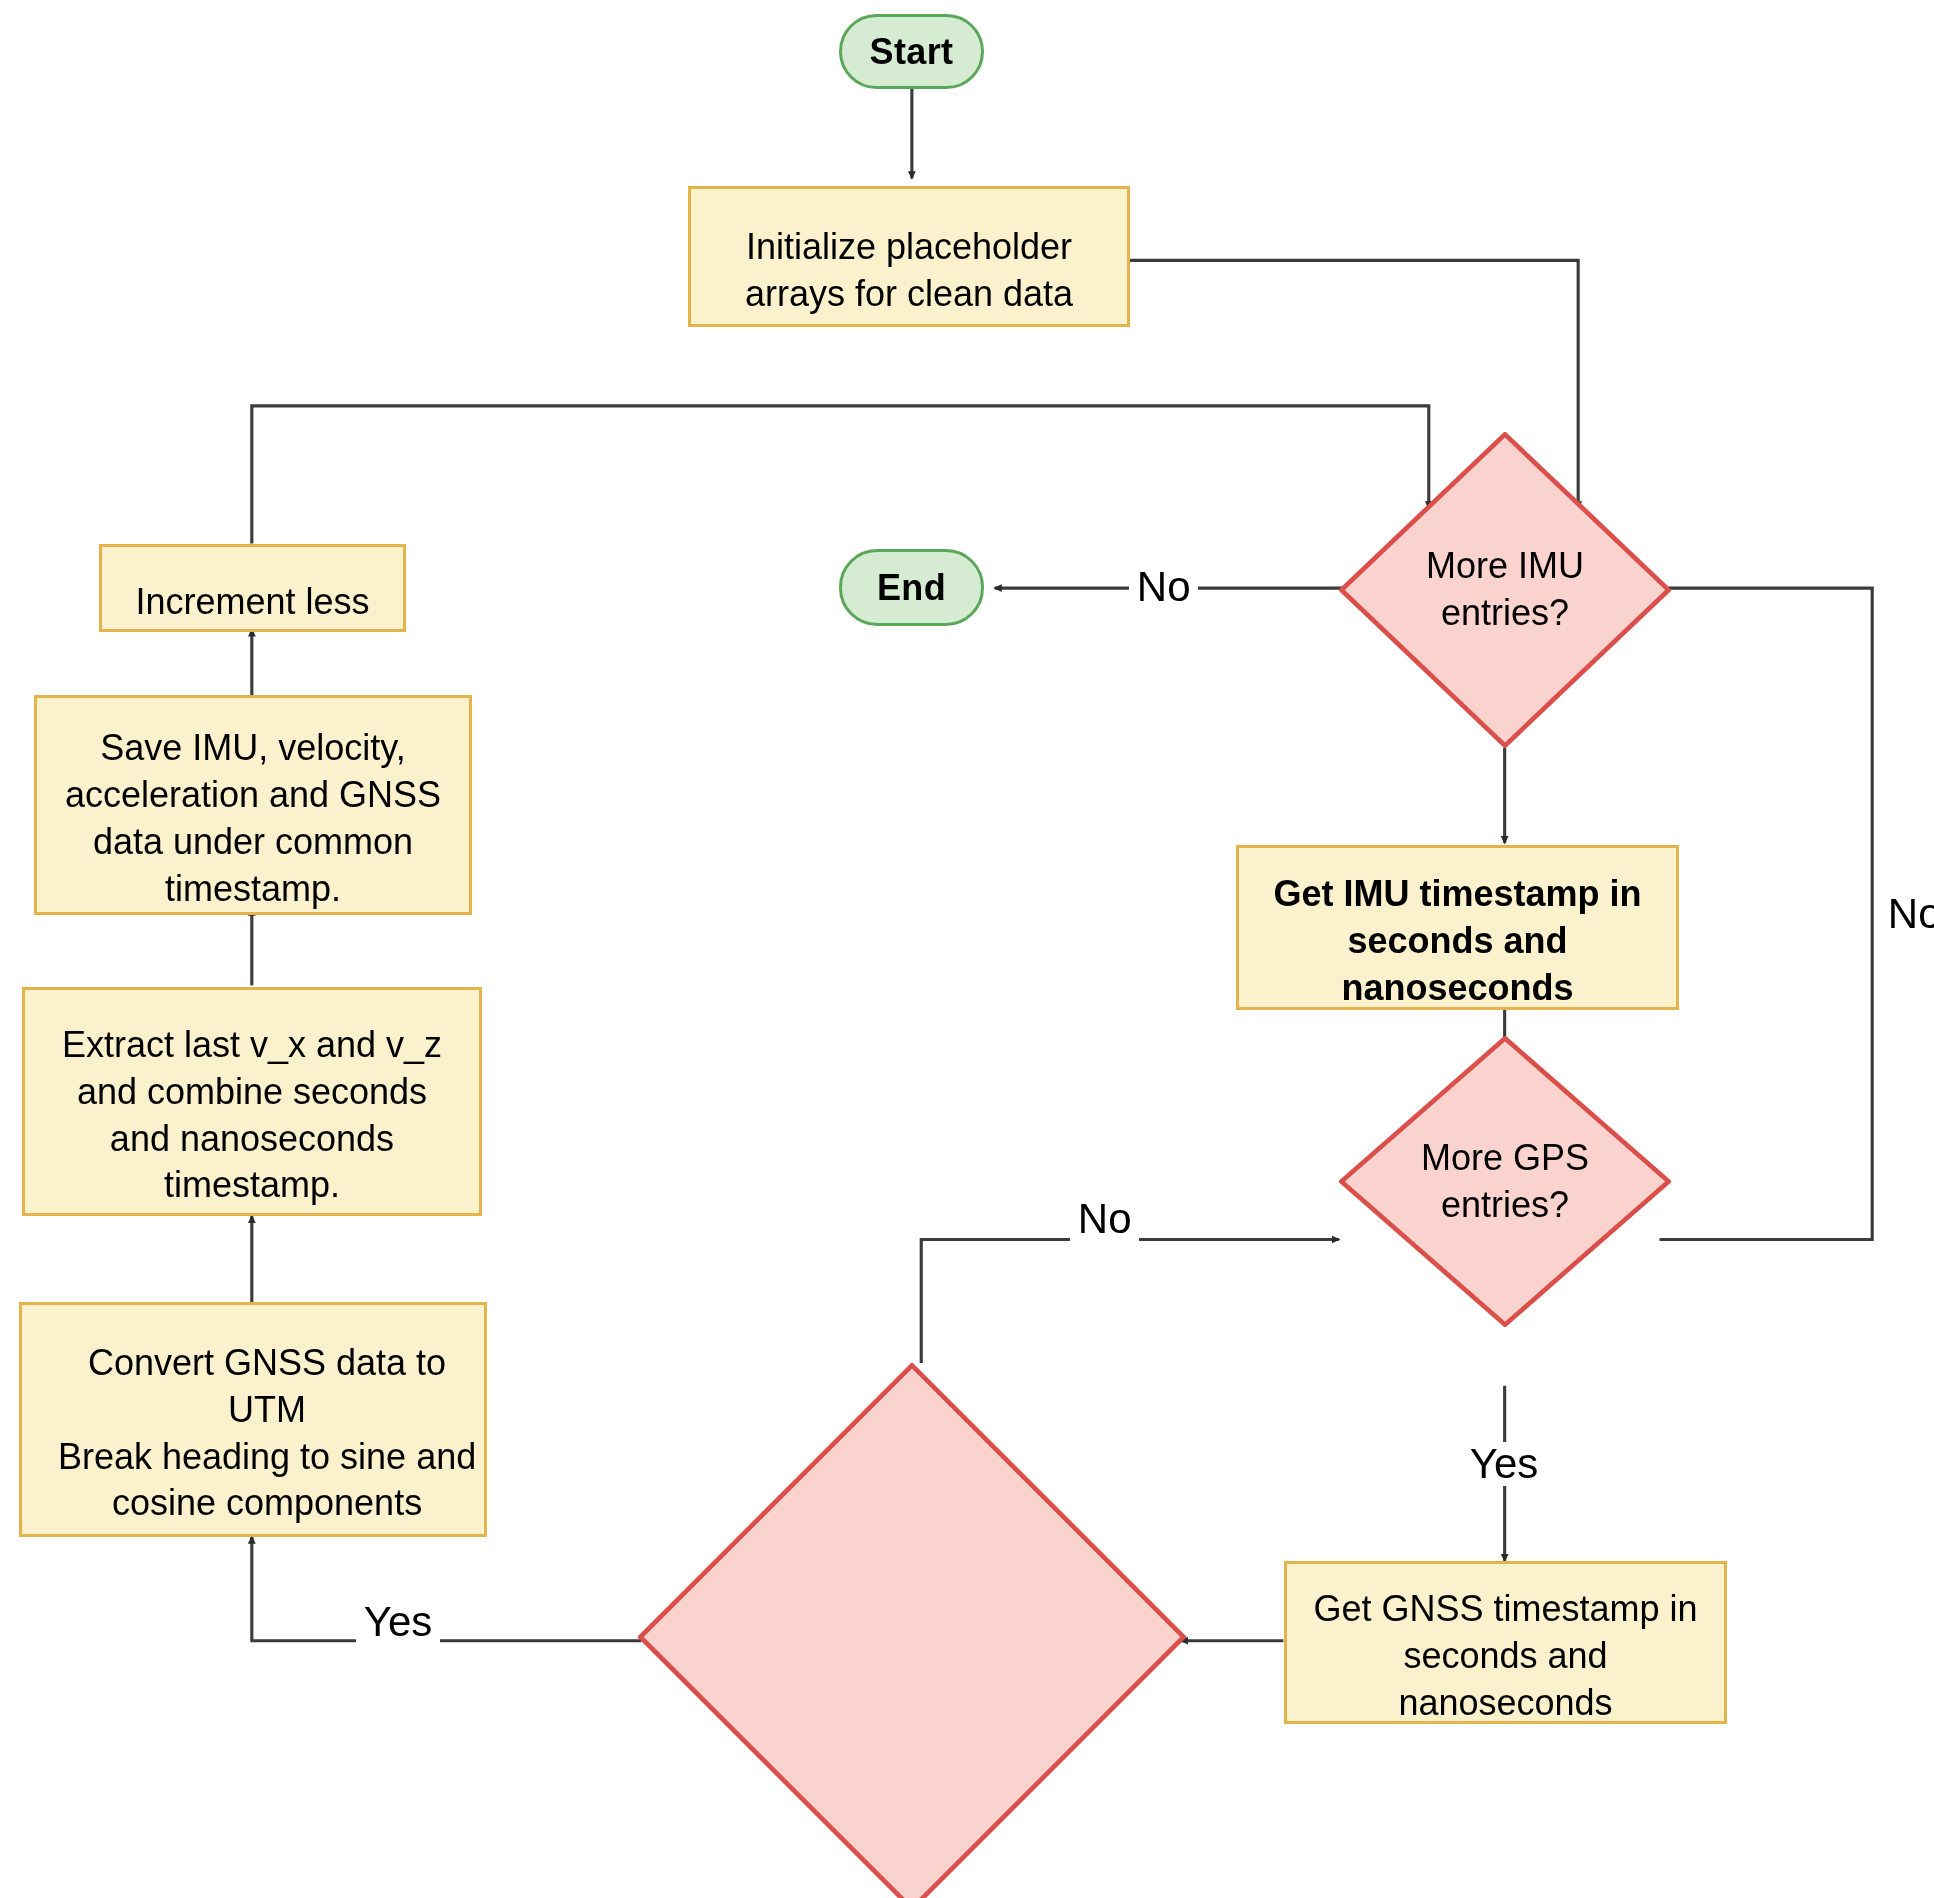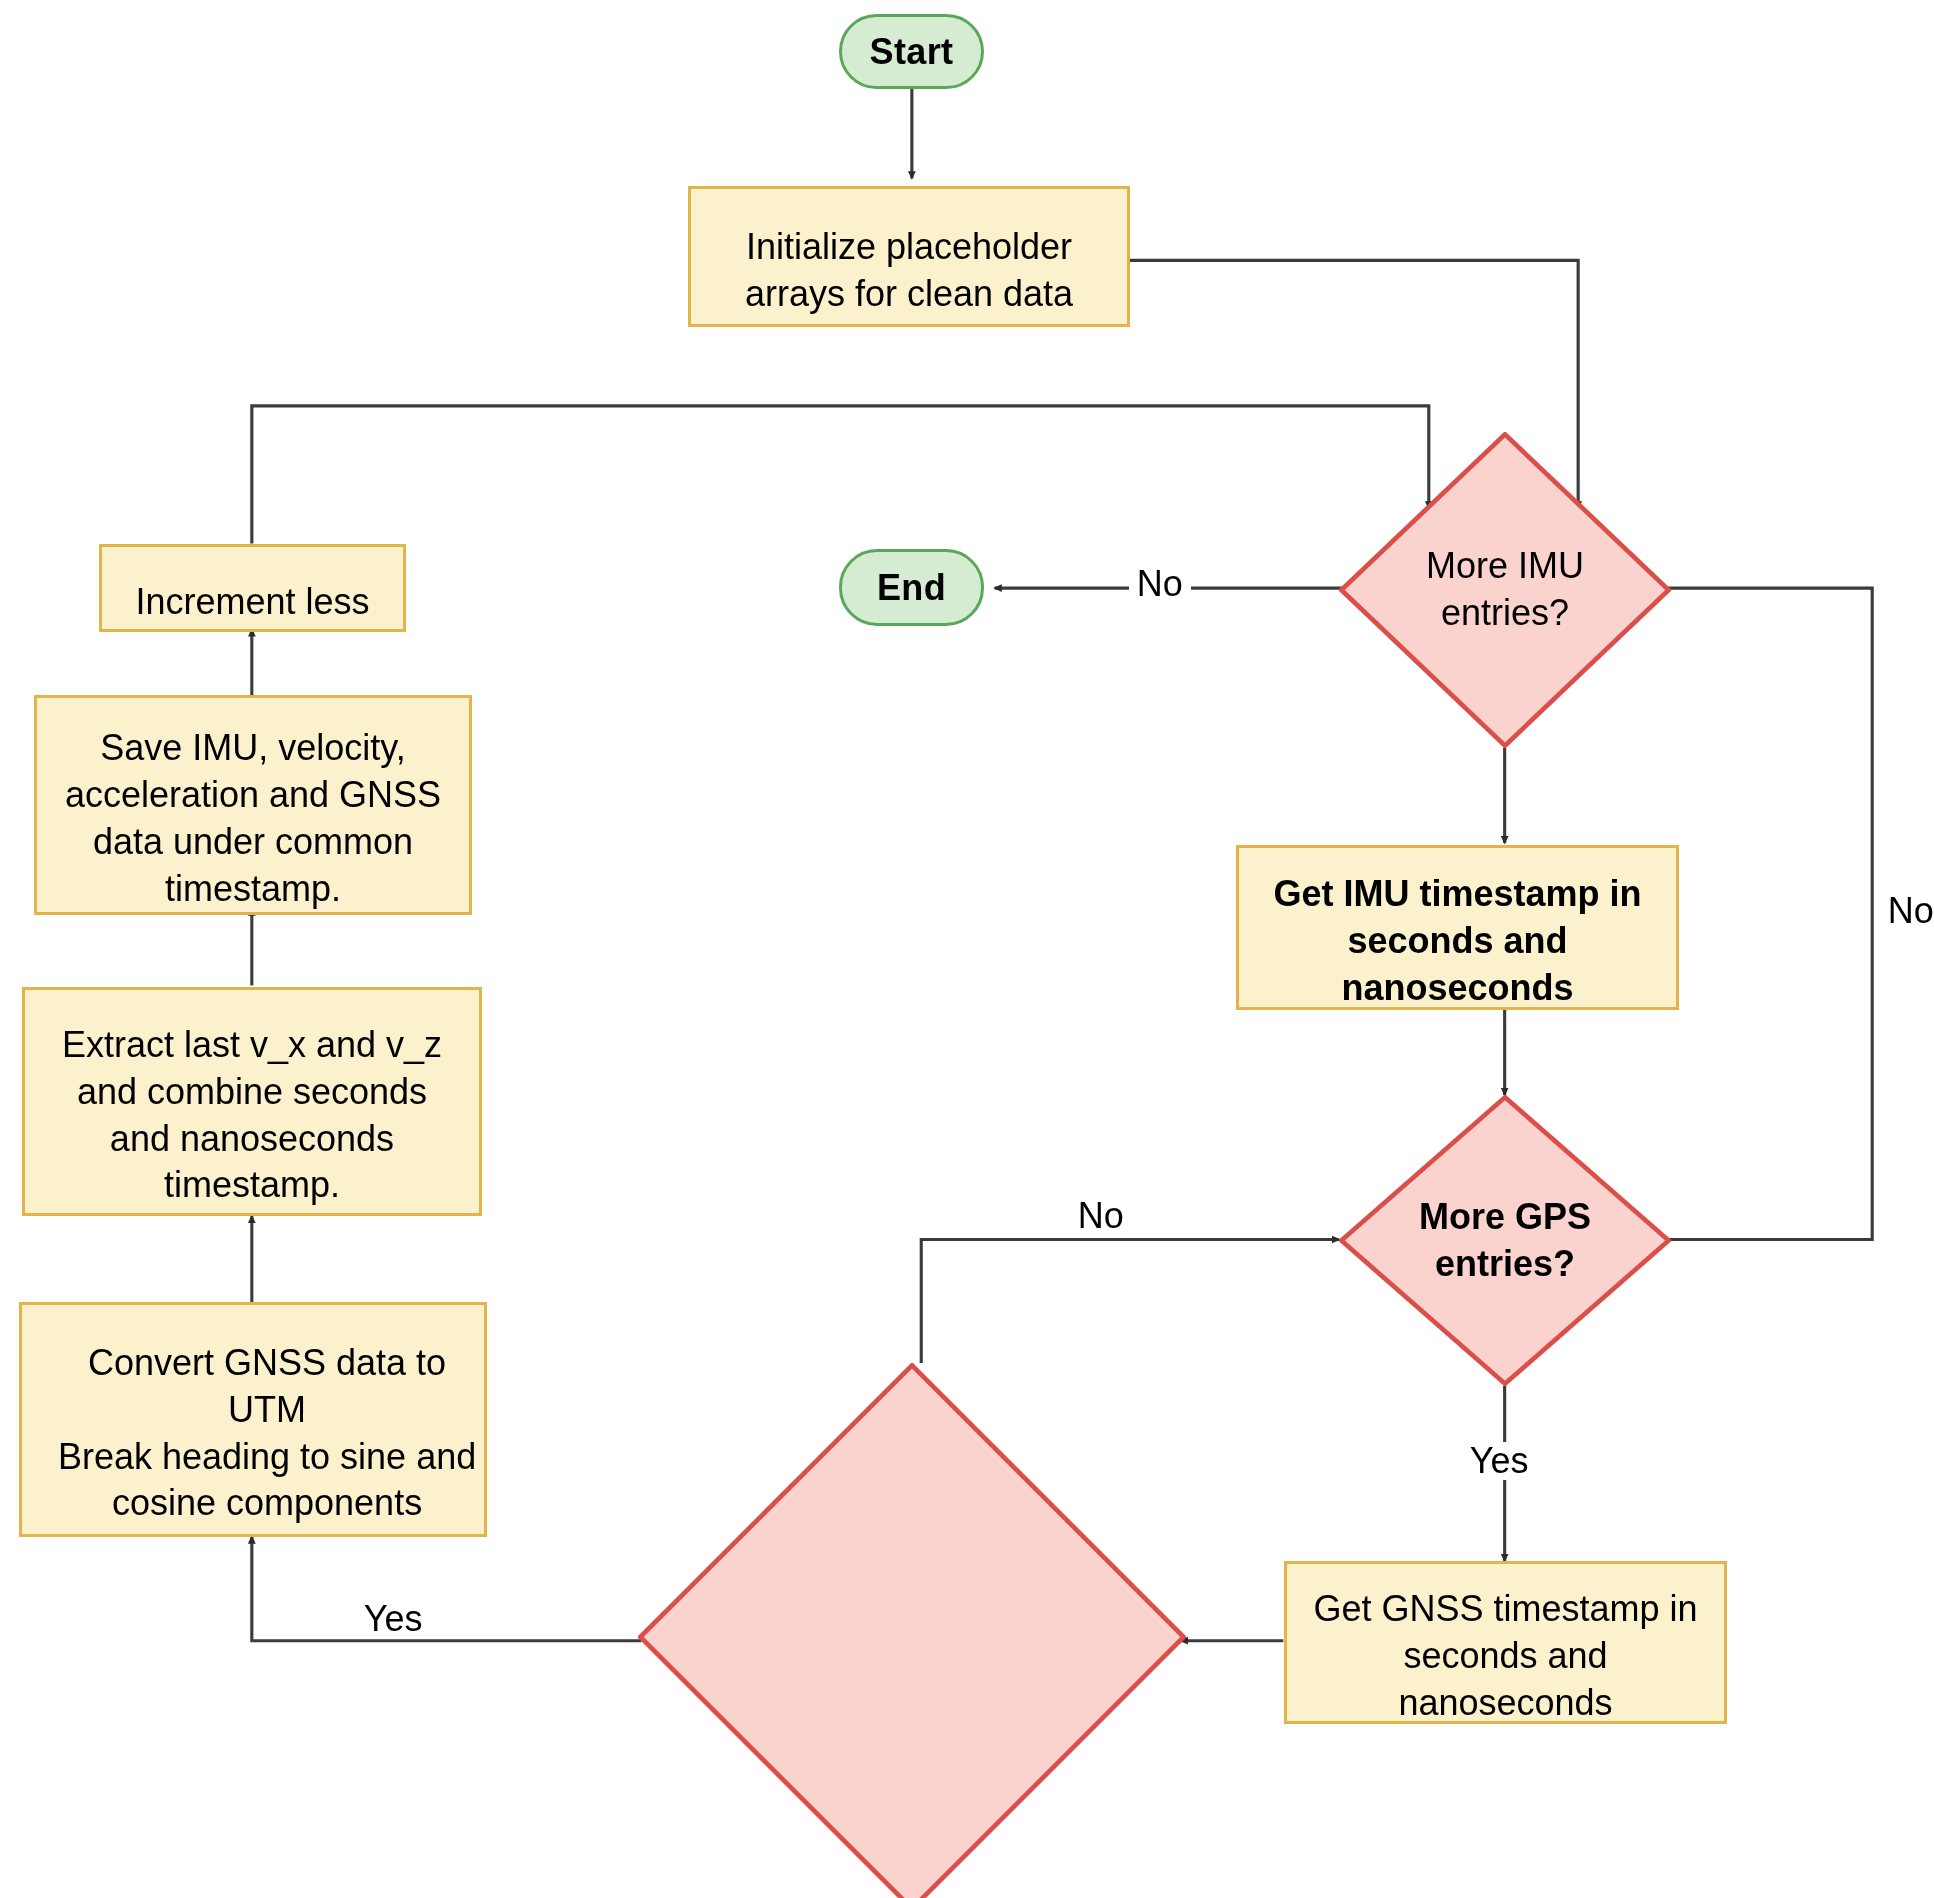--- a/index.html
+++ b/index.html
@@ -63,21 +63,21 @@
     position: relative;
     z-index: 2;
     font-size: 36px;
     line-height: 1.30;
     white-space: pre-line;
     color: #000;
   }
   .edge-label {
     position: absolute;
     background: #ffffff;
-    font-size: 36px;
+    font-size: 42px;
     color: #000000;
     padding: 0 7.8px;
     z-index: 4;
     line-height: 1.05;
   }
 </style>
 </head>
 <body>
 
 <div id="canvas">
@@ -159,21 +159,21 @@
 timestamp.</span>
   </div>
 
   <div class="node process" style="left:22px; top:987px; width:460px; height:229px;">
     <span class="txt">Extract last v_x and v_z
 and combine seconds
 and nanoseconds
 timestamp.</span>
   </div>
 
-  <div class="node decision" style="left:1339px; top:1095px; width:332px; height:291px;font-weight:bold;">
+  <div class="node decision" style="left:1339px; top:1036px; width:332px; height:291px;">
     <svg class="dshape" viewBox="0 0 424 372" preserveAspectRatio="none">
       <polygon points="212,3 421,186 212,369 3,186" fill="#fbd3ce" stroke="#da4f4a" stroke-width="6"></polygon>
     </svg>
     <span class="dlabel">More GPS
 entries?</span>
   </div>
 
   <div class="node process" style="left:19px; top:1302px; width:468px; height:235px;justify-content:flex-end;">
     <span class="txt">Convert GNSS data to
 UTM

